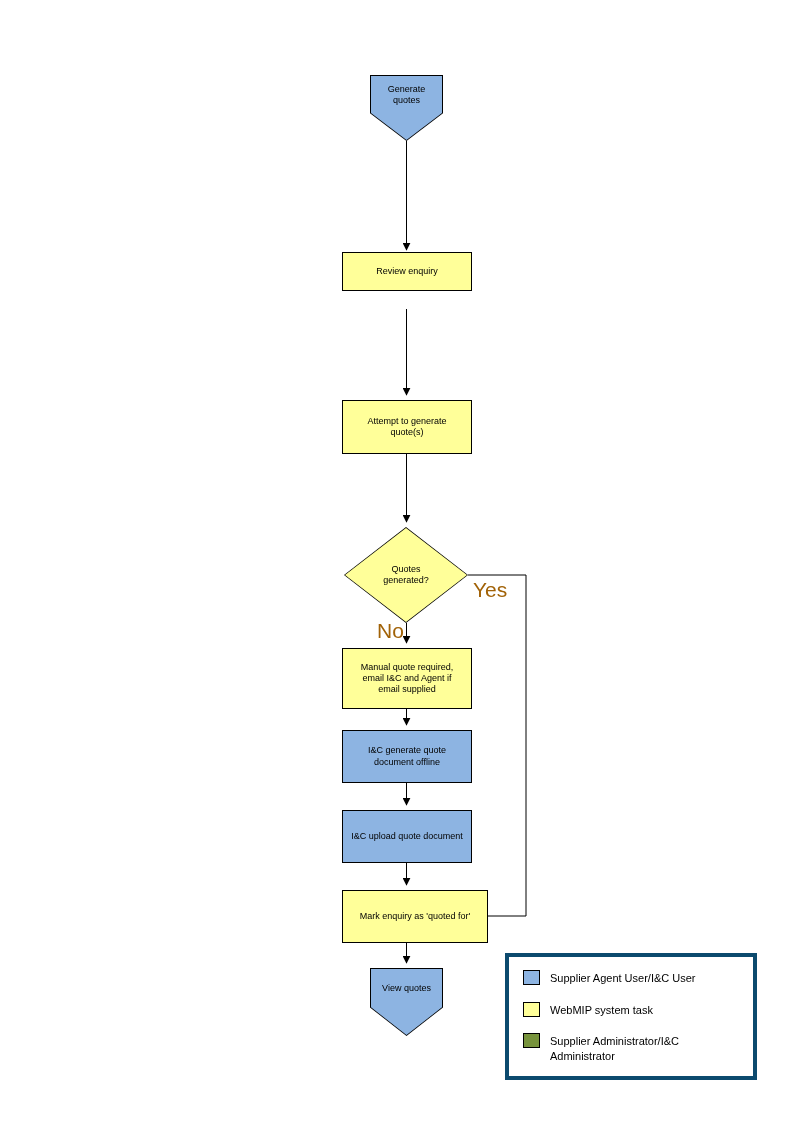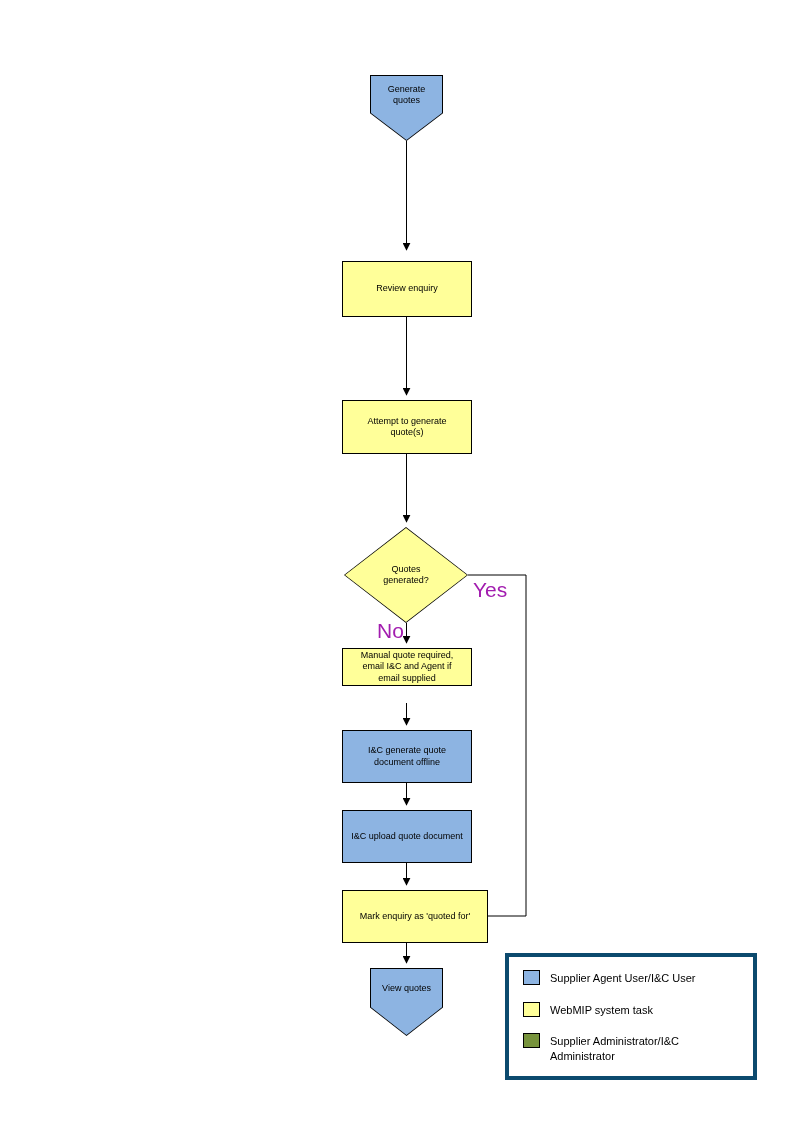--- a/index.html
+++ b/index.html
@@ -40,21 +40,21 @@
     display: flex;
     align-items: center;
     justify-content: center;
     text-align: center;
   }
   .penta .shape-inner   { padding: 0 6px 26px 6px; }
   .diamond .shape-inner { padding: 0 26px; }
   .edge-label {
     position: absolute;
     font-size: 21px;
-    color: #a21caf;
+    color: #a16207;
     line-height: 1;
   }
   svg.connectors { position: absolute; left: 0; top: 0; }
   #legend {
     position: absolute;
     left: 505px; top: 953px;
     width: 252px; height: 127px;
     box-sizing: border-box;
     border: 4px solid #0c4a6e;
     background: #fff;
@@ -91,38 +91,38 @@
     <line x1="406.5" y1="943" x2="406.5" y2="963" stroke="#000" stroke-width="1" marker-end="url(#arrow)"></line>
     <path d="M468,575 H526 V916 H477" fill="none" stroke="#000" stroke-width="1" marker-end="url(#arrow)"></path>
   </svg>
 
   <div class="node shape-outer penta" style="left:370px; top:75px; width:73px; height:66px;">
     <div class="shape-inner penta blue">
       <span>Generate quotes</span>
     </div>
   </div>
 
-  <div class="node rect yellow" style="left:342px; top:261px; width:130px; height:56px;">
+  <div class="node rect yellow" style="left:342px; top:252px; width:130px; height:39px;">
     <span>Review enquiry</span>
   </div>
 
   <div class="node rect yellow" style="left:342px; top:400px; width:130px; height:54px;">
     <span>Attempt to generate quote(s)</span>
   </div>
 
   <div class="node shape-outer diamond" style="left:344px; top:527px; width:124px; height:96px;">
     <div class="shape-inner diamond yellow">
       <span>Quotes generated?</span>
     </div>
   </div>
 
   <div class="edge-label" style="left:473px; top:579px;">Yes</div>
   <div class="edge-label" style="left:377px; top:620px;">No</div>
 
-  <div class="node rect yellow" style="left:342px; top:648px; width:130px; height:38px;">
+  <div class="node rect yellow" style="left:342px; top:648px; width:130px; height:61px;">
     <span>Manual quote required, email I&amp;C and Agent if email supplied</span>
   </div>
 
   <div class="node rect blue" style="left:342px; top:730px; width:130px; height:53px;">
     <span>I&amp;C generate quote document offline</span>
   </div>
 
   <div class="node rect blue" style="left:342px; top:810px; width:130px; height:53px;">
     <span>I&amp;C upload quote document</span>
   </div>

